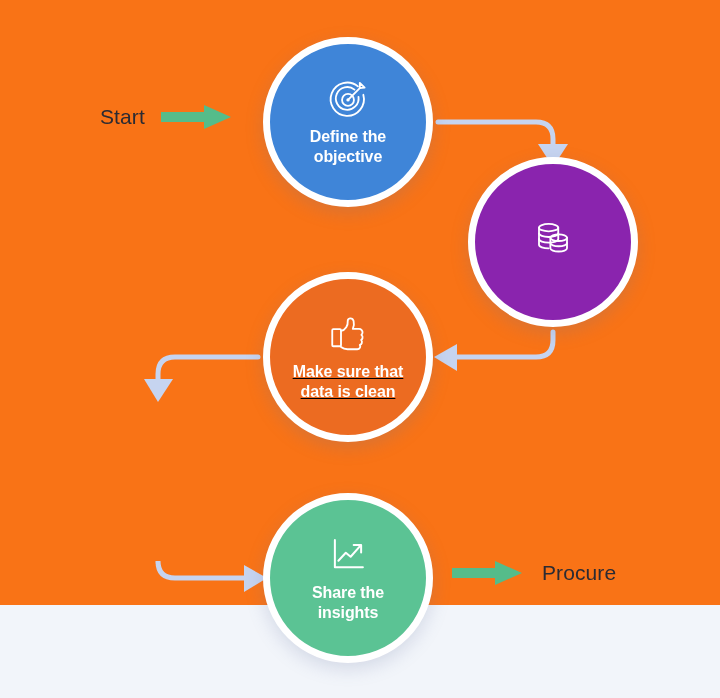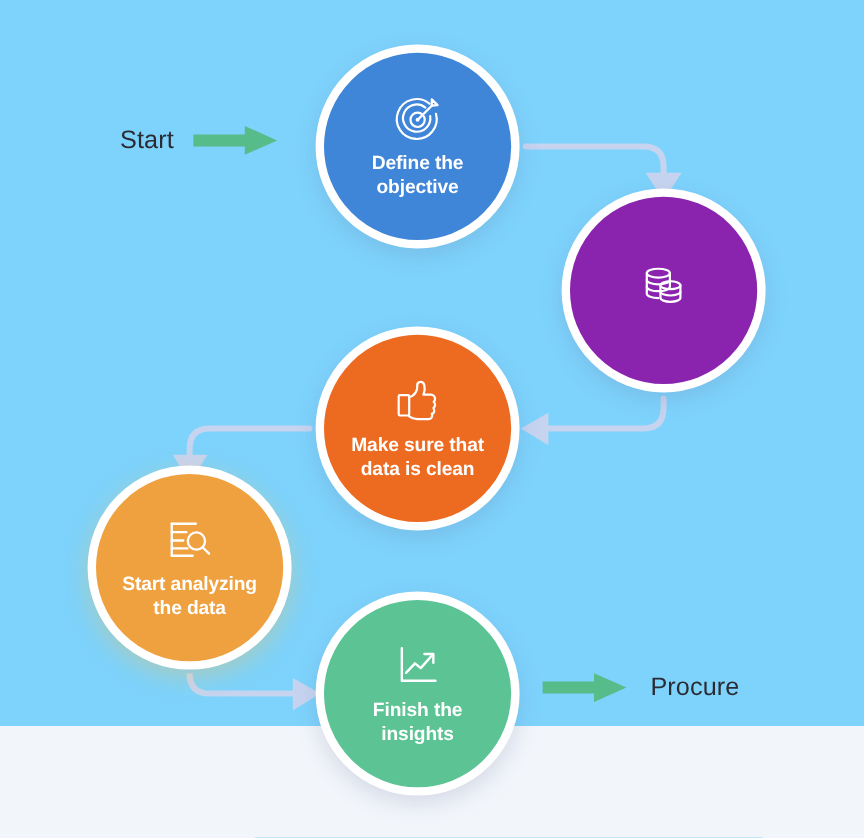--- a/index.html
+++ b/index.html
@@ -11,21 +11,21 @@
     width: 720px;
     height: 698px;
     background: #f2f5fa;
     font-family: "Liberation Sans", sans-serif;
     overflow: hidden;
   }
   #canvas {
     position: relative;
     width: 720px;
     height: 605px;
-    background: #7dd3fc;
+    background: #f97316;
   }
 
   
   #connector-layer {
     position: absolute;
     left: 0;
     top: 0;
     width: 720px;
     height: 698px;
     z-index: 1;
@@ -65,21 +65,21 @@
     font-weight: bold;
     line-height: 1.22;
     letter-spacing: -0.1px;
     padding: 0 12px;
     white-space: pre-line;
   }
 
   
   #node-define    { left: 263px; top:  37px; background: #3f85d8; }
   #node-procure   { left: 468px; top: 157px; background: #8a24ae; }
-  #node-clean     { left: 263px; top: 272px; background: #ec6b21; }
+  #node-clean     { left: 263px; top: 272px; background: #ec6b21; text-decoration: underline; }
   #node-analyze   { left:  73px; top: 388px; background: #efa140;
                     box-shadow: 0 6px 20px rgba(239, 190, 90, 0.38); }
   #node-share     { left: 263px; top: 493px; background: #5bc394; }
 
   
   .terminator {
     position: absolute;
     z-index: 4;
     display: flex;
     align-items: center;
@@ -178,49 +178,30 @@
                  -.1 1-.6 1.8-1.3 2.4 1.1.8 1.6 2.1 1.3 3.5
                  -.2 1-.8 1.8-1.6 2.3 .9.9 1.2 2.2.8 3.5
                  -.3 1.1-1.2 1.9-2.3 2.2 .6.9.7 2 .2 3
                  -.6 1.2-1.8 1.9-3.1 1.9 H23.5 c-3 0-5.4-.9-7.5-2.6"></path>
       </svg>
     </span>
     <span class="node-label">Make sure that
 data is clean</span>
   </div>
 
-  <div class="node" id="node-analyze">
-    <span class="node-icon">
-      <svg viewBox="0 0 48 48" fill="none" stroke="#ffffff" stroke-width="2.2" stroke-linecap="round" stroke-linejoin="round">
-
-        <path d="M7 8.5 V39"></path>
-
-        <path d="M7 8.5 H30"></path>
-        <path d="M7 16.5 H21"></path>
-        <path d="M7 24.5 H18"></path>
-        <path d="M7 32 H22"></path>
-        <path d="M7 39 H27"></path>
-
-        <circle cx="30.5" cy="25" r="8.2"></circle>
-        <path d="M36.6 31.1 L42.5 37"></path>
-      </svg>
-    </span>
-    <span class="node-label">Start analyzing
-the data</span>
-  </div>
 
   <div class="node" id="node-share">
     <span class="node-icon">
       <svg viewBox="0 0 48 48" fill="none" stroke="#ffffff" stroke-width="2.3" stroke-linecap="round" stroke-linejoin="round">
         <path d="M9 7 V38 H41"></path>
         <path d="M13 30.5 L21.5 21.5 L27 26 L38 13.5"></path>
         <path d="M30.5 12.5 H39 V21"></path>
       </svg>
     </span>
-    <span class="node-label">Finish the
+    <span class="node-label">Share the
 insights</span>
   </div>
 
   <div class="terminator" id="terminator-finish">
     <svg class="terminator-arrow" viewBox="0 0 70 26">
       <path d="M 0 8 L 43 8 L 43 1 L 70 13 L 43 25 L 43 18 L 0 18 Z" fill="#55bc8a"></path>
     </svg>
     <span class="terminator-label">Procure</span>
   </div>
 

